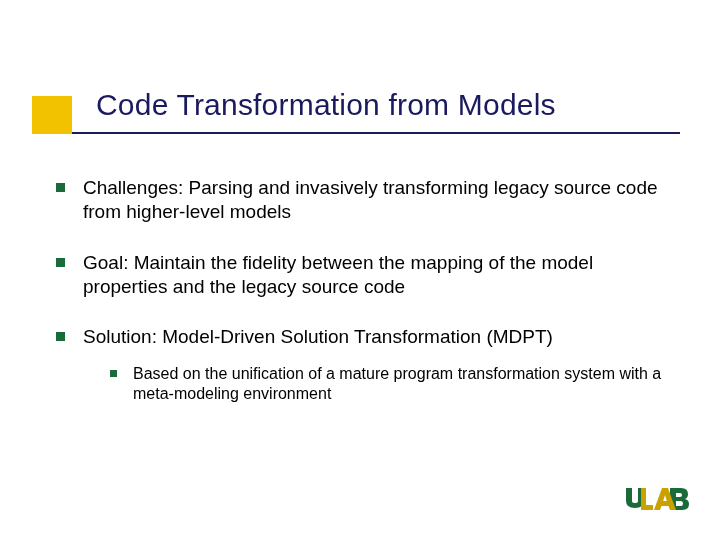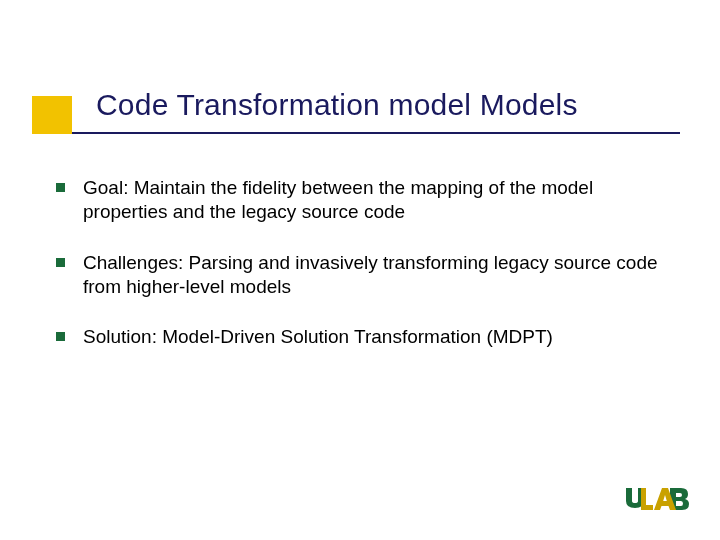--- a/index.html
+++ b/index.html
@@ -95,41 +95,47 @@
     height: auto;
   }
   .logo svg { display: block; }
 </style>
 </head>
 <body>
 
 <div class="accent-block"></div>
 
 <div class="title-wrap">
-  <h1 class="title">Code Transformation model Models</h1>
+  <h1 class="title">Code Transformation from Models</h1>
   <div class="title-underline"></div>
 </div>
 
 <div class="content">
 
   <div class="bullet-item">
     <div class="bullet-square"></div>
-    <div class="bullet-text">Goal: Maintain the fidelity between the mapping of the model properties and the legacy source code</div>
+    <div class="bullet-text">Challenges: Parsing and invasively transforming legacy source code from higher-level models</div>
   </div>
 
   <div class="bullet-item">
     <div class="bullet-square"></div>
-    <div class="bullet-text">Challenges: Parsing and invasively transforming legacy source code from higher-level models</div>
+    <div class="bullet-text">Goal: Maintain the fidelity between the mapping of the model properties and the legacy source code</div>
   </div>
 
   <div class="bullet-item" style="margin-bottom:0">
     <div class="bullet-square"></div>
     <div class="bullet-text">Solution: Model-Driven Solution Transformation (MDPT)</div>
   </div>
 
+  <div class="sub-list">
+    <div class="sub-item">
+      <div class="sub-square"></div>
+      <div class="sub-text">Based on the unification of a mature program transformation system with a meta-modeling environment</div>
+    </div>
+  </div>
 
 </div>
 
 <div class="logo" aria-label="UAB">
   <svg viewBox="0 0 66 26" width="66" height="26">
 
     <path d="M2 2 L2 15 Q2 22 11 22 Q20 22 20 15 L20 2 L14 2 L14 15 Q14 17 11 17 Q8 17 8 15 L8 2 Z" fill="#1a6b3a"></path>
 
     <rect x="17" y="2" width="5" height="22" fill="#c9a100"></rect>
     <rect x="17" y="19" width="12" height="5" fill="#c9a100"></rect>

